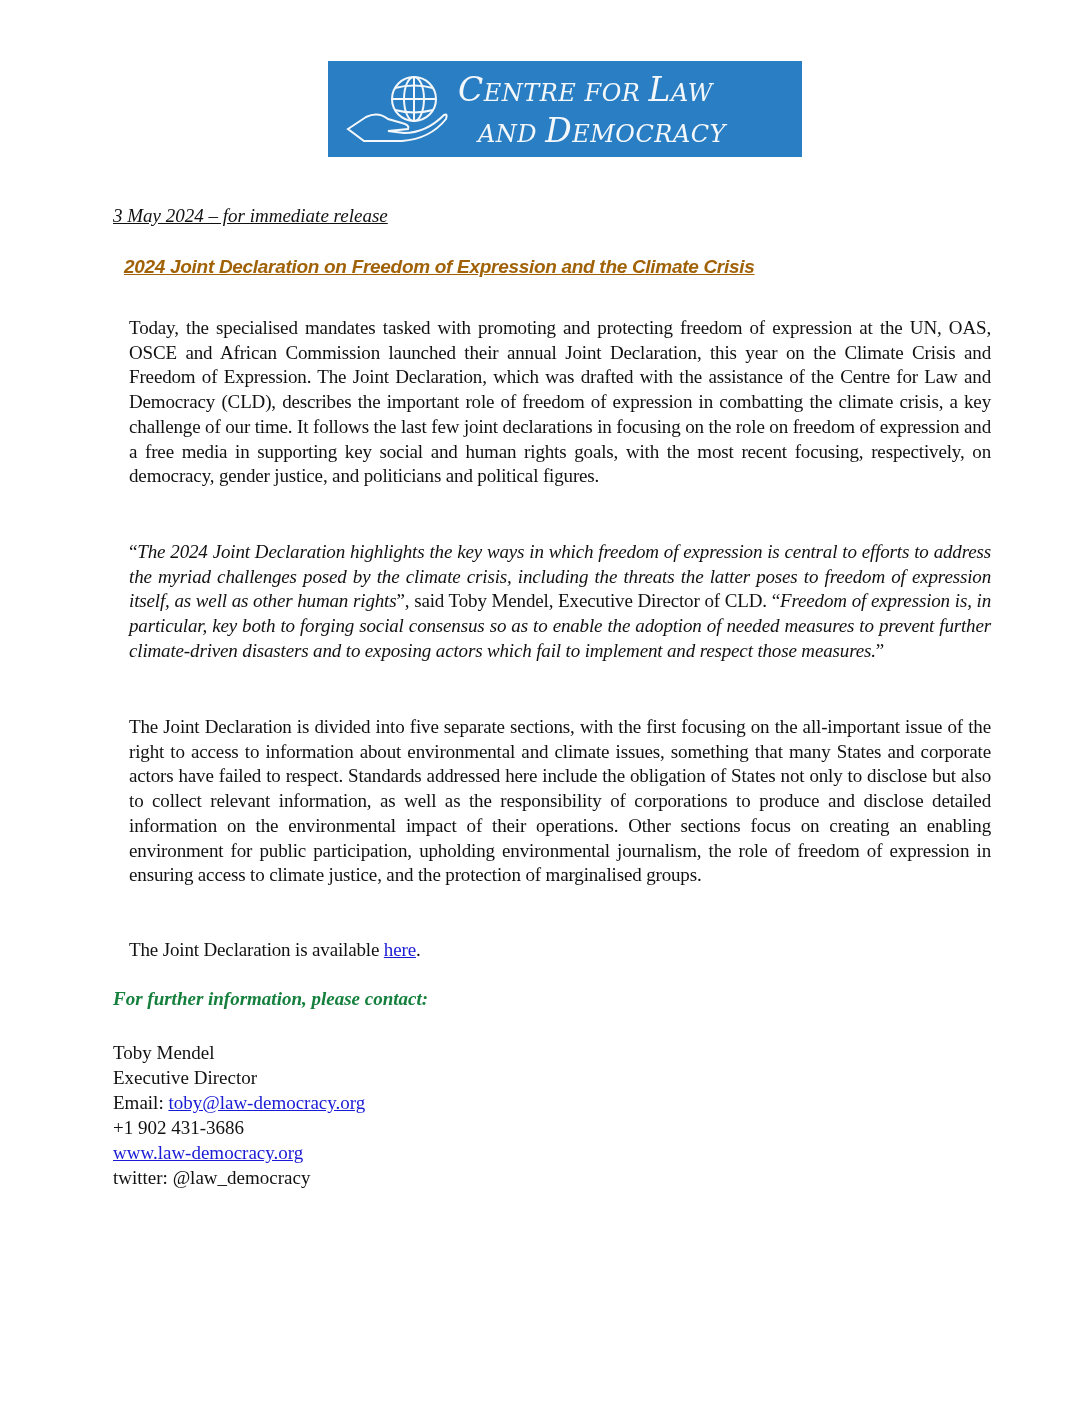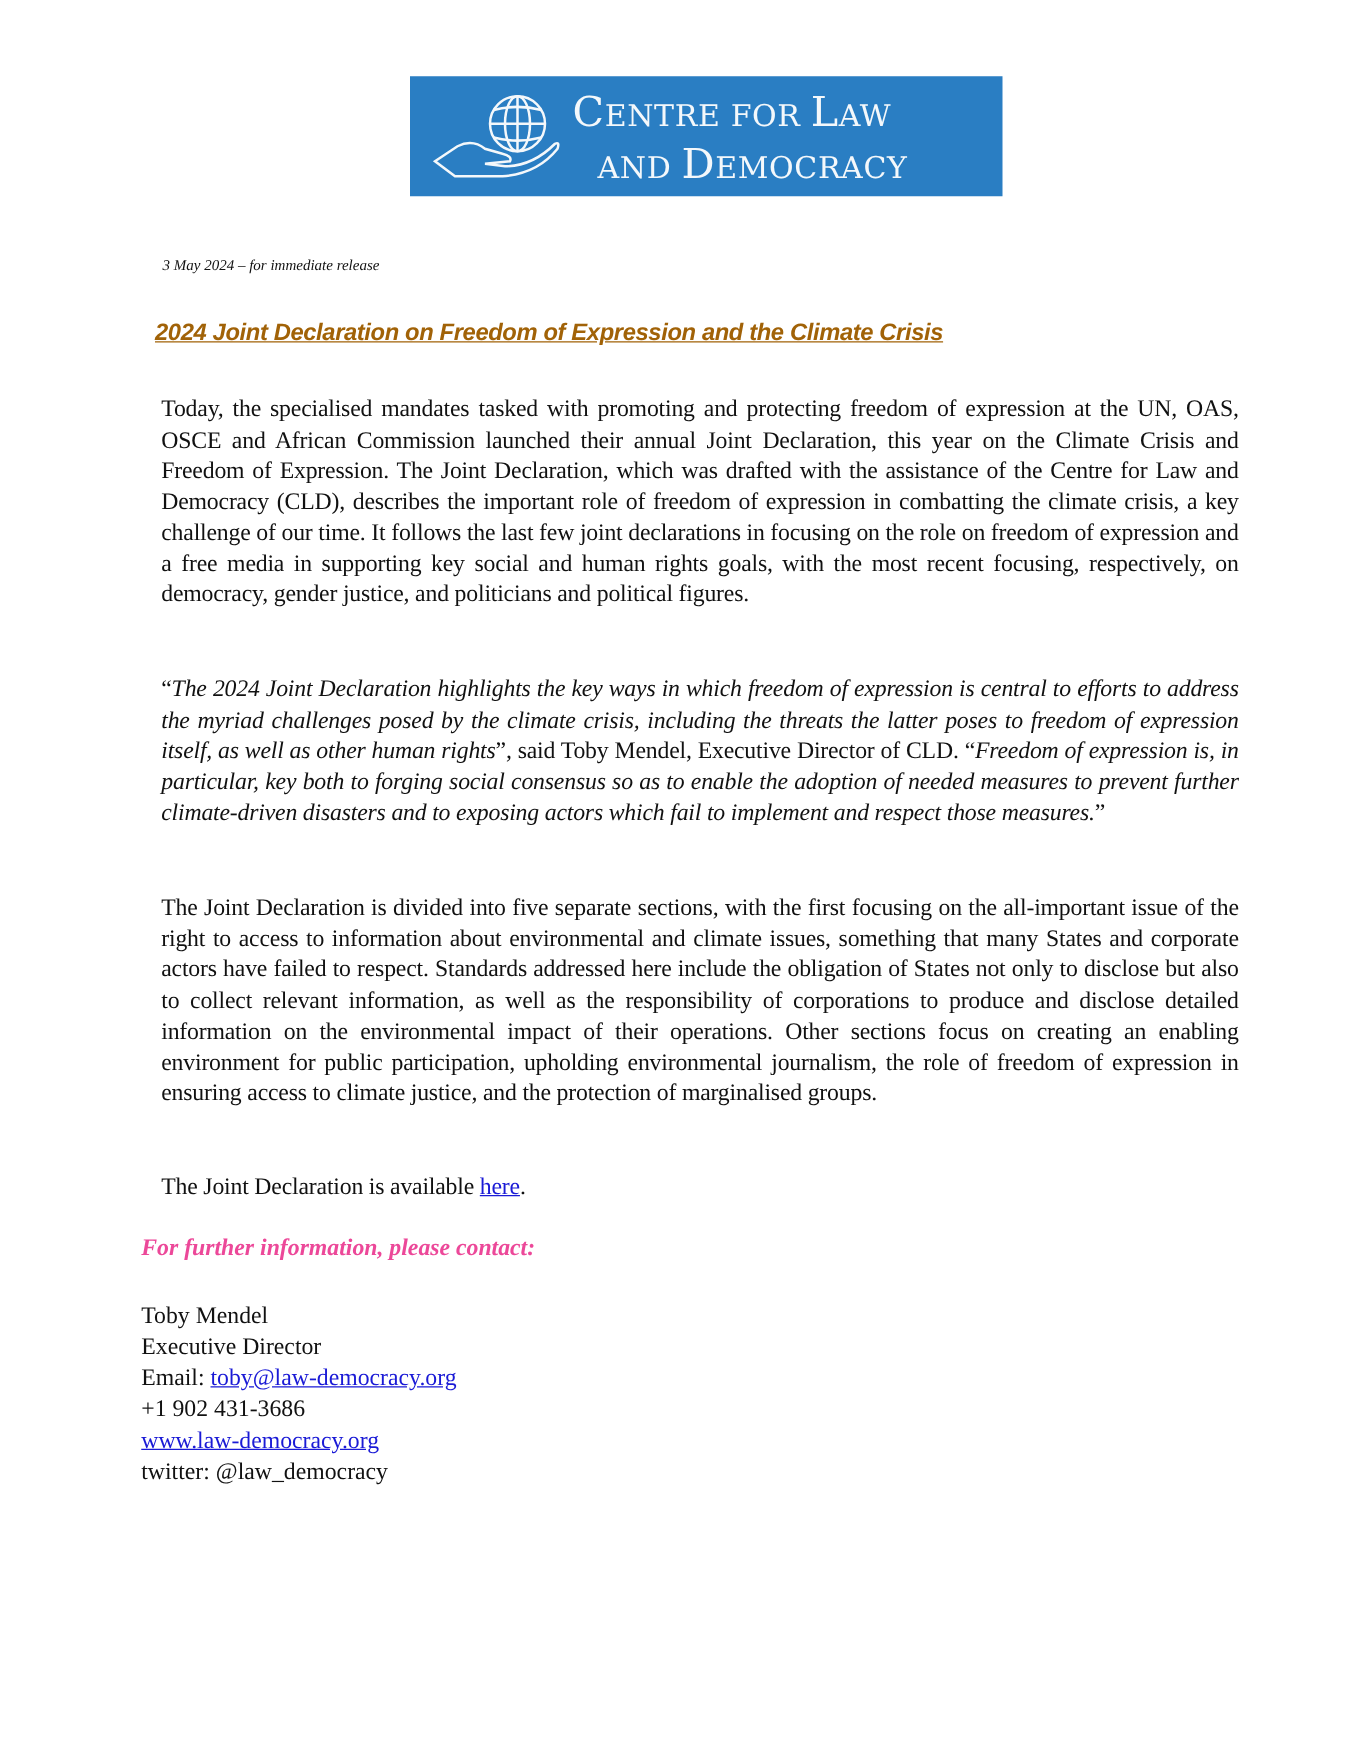--- a/index.html
+++ b/index.html
@@ -2,34 +2,34 @@
 <html><head>
   <meta charset="utf-8">
   <style>
     html, body { margin: 0; padding: 0; background: #ffffff; }
     body {
       width: 1088px; height: 1408px; position: relative; overflow: hidden;
       font-family: "DejaVu Serif", serif; color: #111;
     }
     .logo {
       position: absolute; left: 328px; top: 61px; width: 474px; height: 96px;
-      background: #2a7ec3; display: flex; align-items: center;
+      background: #2a7ec3; display: flex; align-items: center; font-style: italic;
     }
     .logo svg.mark { position: absolute; left: 16px; top: 12px; }
     .logo .wordmark {
       position: absolute; left: 130px; top: 10px; color: #f4f8fb;
       font-family: "DejaVu Serif", serif; line-height: 38px;
       letter-spacing: 0.5px;
     }
     .logo .l1 { font-size: 33px; }
     .logo .l2 { font-size: 33px; margin-left: 20px; }
     .logo .sc { font-size: 24px; }
     .date {
-      position: absolute; left: 130px; top: 205px; font-style: italic;
-      font-size: 12px; font-family: "Liberation Serif", serif;
+      position: absolute; left: 113px; top: 205px; font-style: italic;
+      font-size: 19px; font-family: "Liberation Serif", serif; text-decoration: underline;
     }
     .title {
       position: absolute; left: 124px; top: 256px; width: 840px;
       font-family: "Liberation Sans", sans-serif; font-weight: bold; font-size: 19px;
       color: #a16207; text-decoration: underline; letter-spacing: -0.3px;
       white-space: nowrap; cursor: pointer; font-style: italic;
     }
     .para {
       position: absolute; left: 113px; width: 862px;
       font-family: "Liberation Serif", serif; font-size: 19px; line-height: 24.7px;
@@ -37,21 +37,21 @@
     }
     .p1 { top: 316px; }
     .p2 { top: 540px; }
     .p3 { top: 715px; font-family: Liberation Serif, serif; }
     .p4 { top: 938px; }
     em { font-style: italic; }
     a.lnk { color: #1a1ad6; text-decoration: underline; cursor: pointer; }
     .contact-head {
       position: absolute; left: 113px; top: 988px;
       font-family: "Liberation Serif", serif; font-weight: bold; font-style: italic;
-      font-size: 19px; color: #ec4899;
+      font-size: 19px; color: #15803d;
     }
     .contact {
       position: absolute; left: 113px; top: 1040px;
       font-family: "Liberation Serif", serif; font-size: 19px; line-height: 25px;
     }
     .contact div { white-space: nowrap; }
   </style>
 </head>
 <body>
 

